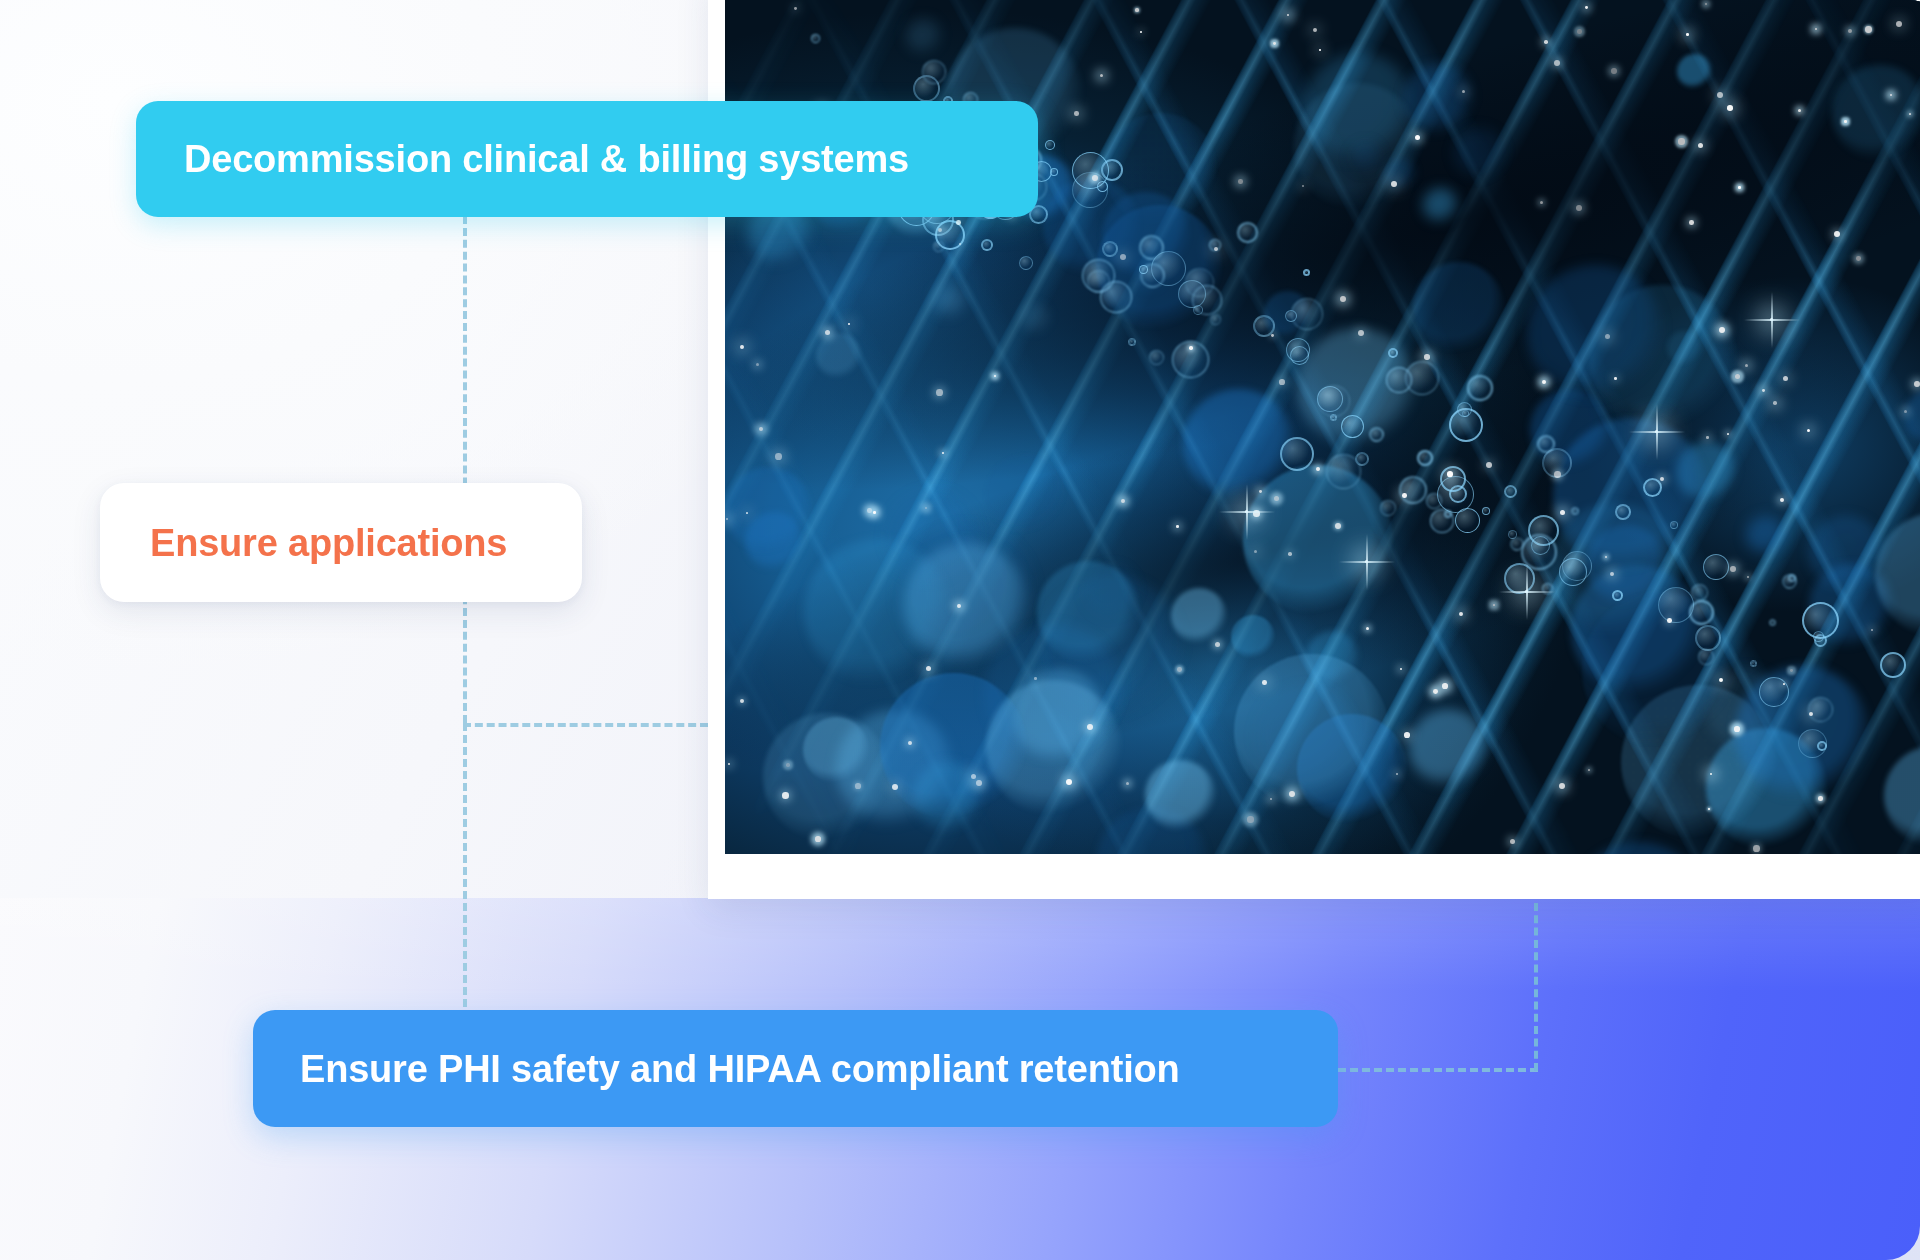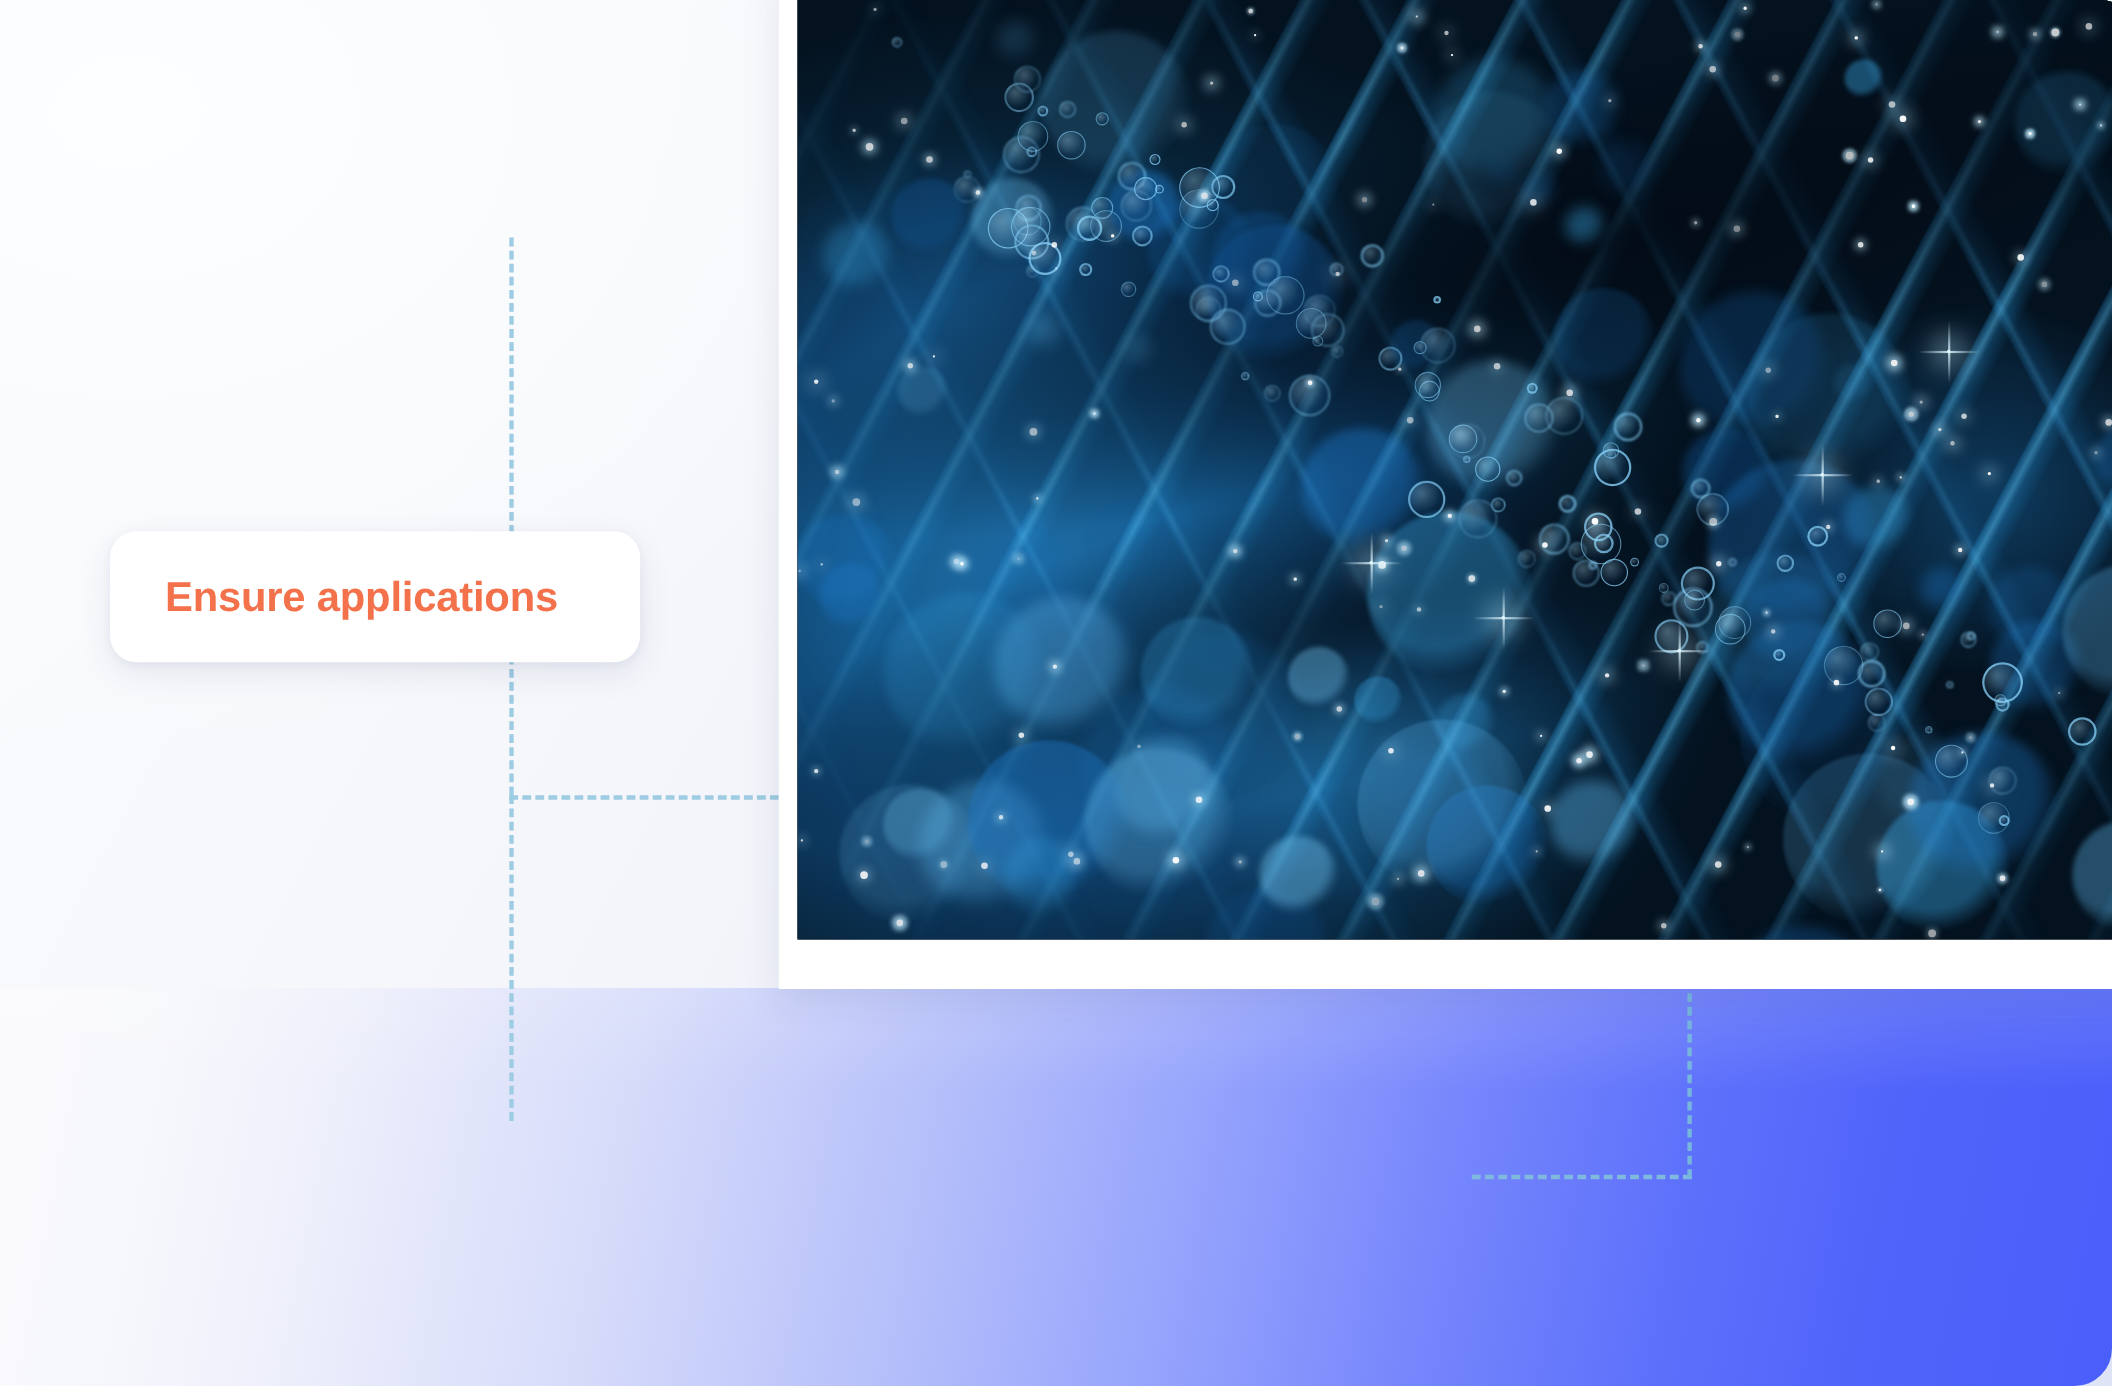--- a/index.html
+++ b/index.html
@@ -585,19 +585,25 @@
           <div style="position: absolute; left: 930px; top: 430px; width: 3px; height: 3px; background: rgb(255, 255, 255); border-radius: 50%; box-shadow: rgba(200, 240, 255, 0.9) 0px 0px 26px 8px;"></div>
           <div style="position: absolute; left: 904px; top: 430.5px; width: 56px; height: 2px; background: linear-gradient(90deg, rgba(255, 255, 255, 0), rgba(220, 245, 255, 0.85), rgba(255, 255, 255, 0));"></div>
           <div style="position: absolute; left: 930.5px; top: 404px; width: 2px; height: 56px; background: linear-gradient(rgba(255, 255, 255, 0), rgba(220, 245, 255, 0.85), rgba(255, 255, 255, 0));"></div>
           <div style="position: absolute; left: 1045px; top: 318px; width: 3px; height: 3px; background: rgb(255, 255, 255); border-radius: 50%; box-shadow: rgba(200, 240, 255, 0.9) 0px 0px 26px 8px;"></div>
           <div style="position: absolute; left: 1019px; top: 318.5px; width: 56px; height: 2px; background: linear-gradient(90deg, rgba(255, 255, 255, 0), rgba(220, 245, 255, 0.85), rgba(255, 255, 255, 0));"></div>
           <div style="position: absolute; left: 1045.5px; top: 292px; width: 2px; height: 56px; background: linear-gradient(rgba(255, 255, 255, 0), rgba(220, 245, 255, 0.85), rgba(255, 255, 255, 0));"></div>
         </div>
     </div>
   </div>
 
+  <div class="pill pill-cyan">
+    <span class="pill-label">Decommission clinical &amp; billing systems</span>
+  </div>
 
   <div class="pill pill-white">
     <span class="pill-label">Ensure applications</span>
   </div>
 
+  <div class="pill pill-blue">
+    <span class="pill-label">Ensure PHI safety and HIPAA compliant retention</span>
+  </div>
 
 </div>
 
 </body></html>

